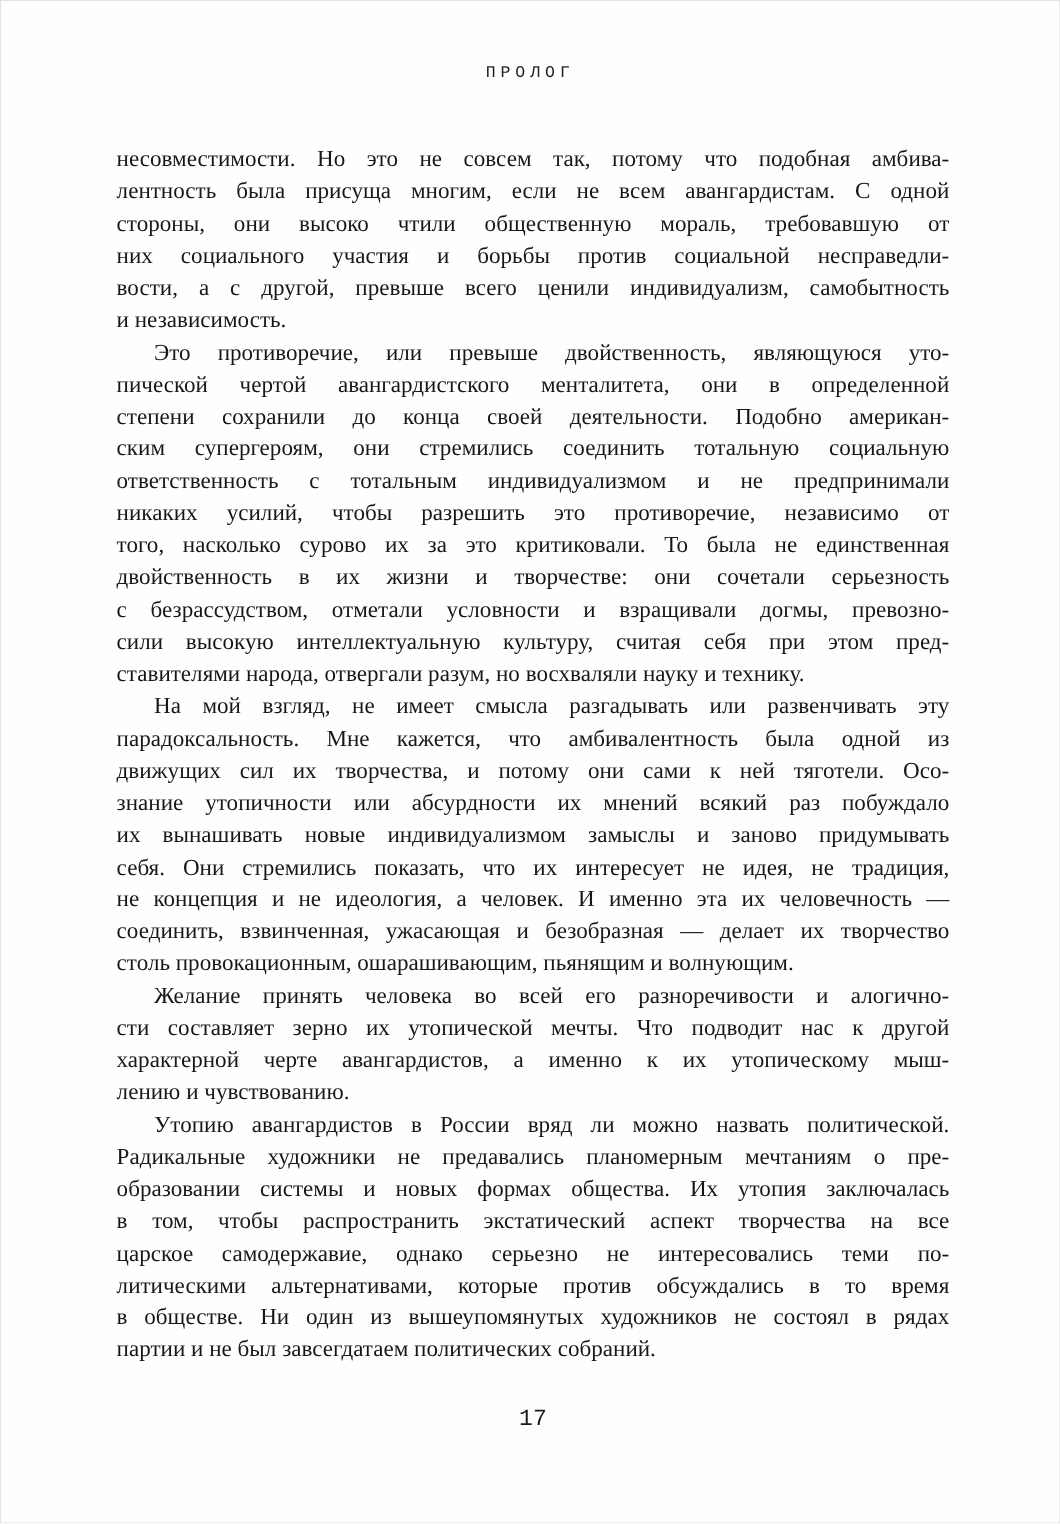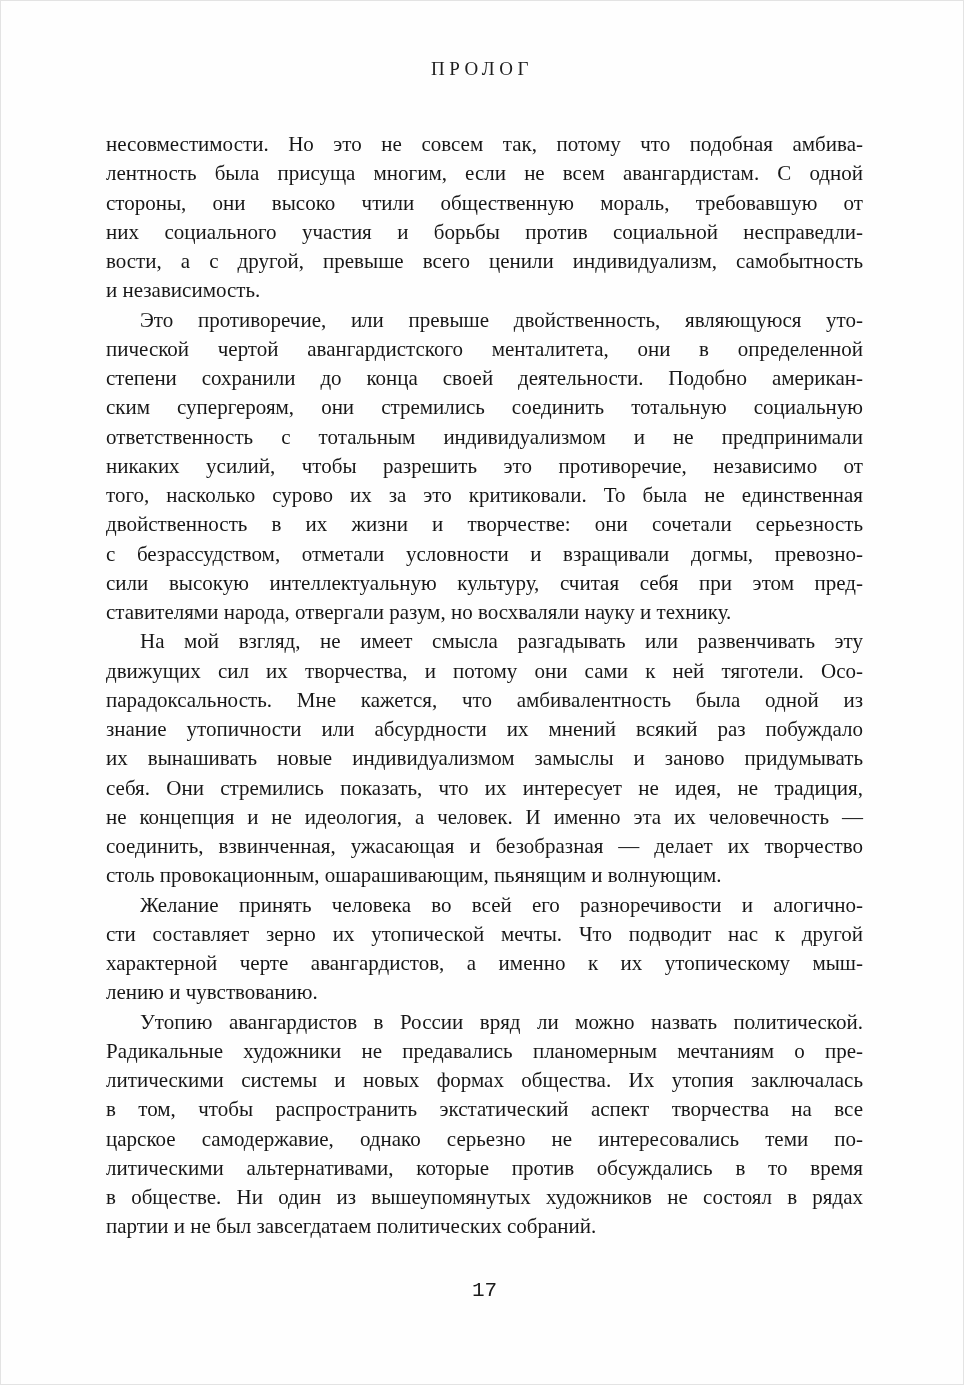--- a/index.html
+++ b/index.html
@@ -15,22 +15,22 @@
     overflow: hidden;
     box-sizing: border-box;
     border: 1px solid #e3e3e3;
   }
   .chapter-header {
     position: absolute;
     top: 57px;
     left: 0;
     width: 100%;
     text-align: center;
-    font-family: Liberation Serif, serif;
-    font-size: 19px;
+    font-family: Liberation Mono, monospace;
+    font-size: 15px;
     letter-spacing: 4.5px;
     color: #1e1e1e;
   }
   .textblock {
     position: absolute;
     left: 105px;
     top: 106px;
     width: 757px;
     margin-top: 23px;
   }
@@ -77,35 +77,35 @@
       <div class="line">степени сохранили до конца своей деятельности. Подобно американ-</div>
       <div class="line">ским супергероям, они стремились соединить тотальную социальную</div>
       <div class="line">ответственность с тотальным индивидуализмом и не предпринимали</div>
       <div class="line">никаких усилий, чтобы разрешить это противоречие, независимо от</div>
       <div class="line">того, насколько сурово их за это критиковали. То была не единственная</div>
       <div class="line">двойственность в их жизни и творчестве: они сочетали серьезность</div>
       <div class="line">с безрассудством, отметали условности и взращивали догмы, превозно-</div>
       <div class="line">сили высокую интеллектуальную культуру, считая себя при этом пред-</div>
       <div class="line end">ставителями народа, отвергали разум, но восхваляли науку и технику.</div>
       <div class="line indent">На мой взгляд, не имеет смысла разгадывать или развенчивать эту</div>
+      <div class="line">парадоксальность. Мне кажется, что амбивалентность была одной из</div>
       <div class="line">движущих сил их творчества, и потому они сами к ней тяготели. Осо-</div>
-      <div class="line">парадоксальность. Мне кажется, что амбивалентность была одной из</div>
       <div class="line">знание утопичности или абсурдности их мнений всякий раз побуждало</div>
       <div class="line">их вынашивать новые индивидуализмом замыслы и заново придумывать</div>
       <div class="line">себя. Они стремились показать, что их интересует не идея, не традиция,</div>
       <div class="line">не концепция и не идеология, а человек. И именно эта их человечность —</div>
       <div class="line">соединить, взвинченная, ужасающая и безобразная — делает их творчество</div>
       <div class="line end">столь провокационным, ошарашивающим, пьянящим и волнующим.</div>
       <div class="line indent">Желание принять человека во всей его разноречивости и алогично-</div>
       <div class="line">сти составляет зерно их утопической мечты. Что подводит нас к другой</div>
       <div class="line">характерной черте авангардистов, а именно к их утопическому мыш-</div>
       <div class="line end">лению и чувствованию.</div>
       <div class="line indent">Утопию авангардистов в России вряд ли можно назвать политической.</div>
       <div class="line">Радикальные художники не предавались планомерным мечтаниям о пре-</div>
-      <div class="line">литическими системы и новых формах общества. Их утопия заключалась</div>
+      <div class="line">образовании системы и новых формах общества. Их утопия заключалась</div>
       <div class="line">в том, чтобы распространить экстатический аспект творчества на все</div>
       <div class="line">царское самодержавие, однако серьезно не интересовались теми по-</div>
       <div class="line">литическими альтернативами, которые против обсуждались в то время</div>
       <div class="line">в обществе. Ни один из вышеупомянутых художников не состоял в рядах</div>
       <div class="line end">партии и не был завсегдатаем политических собраний.</div>
     </div>
 
   <div class="page-number">17</div>
 </div>
 

